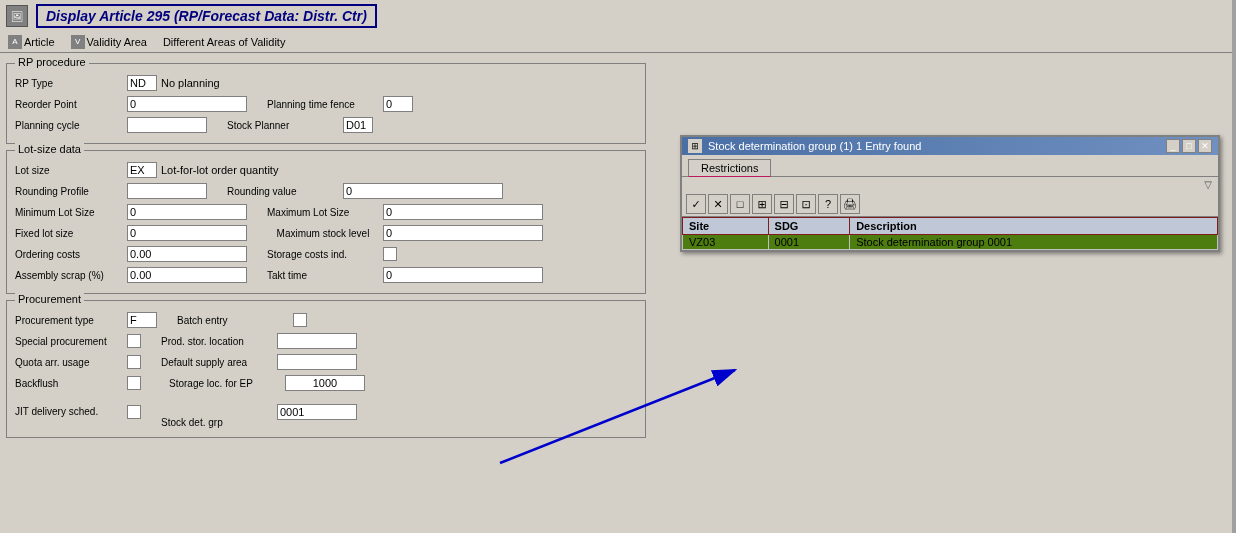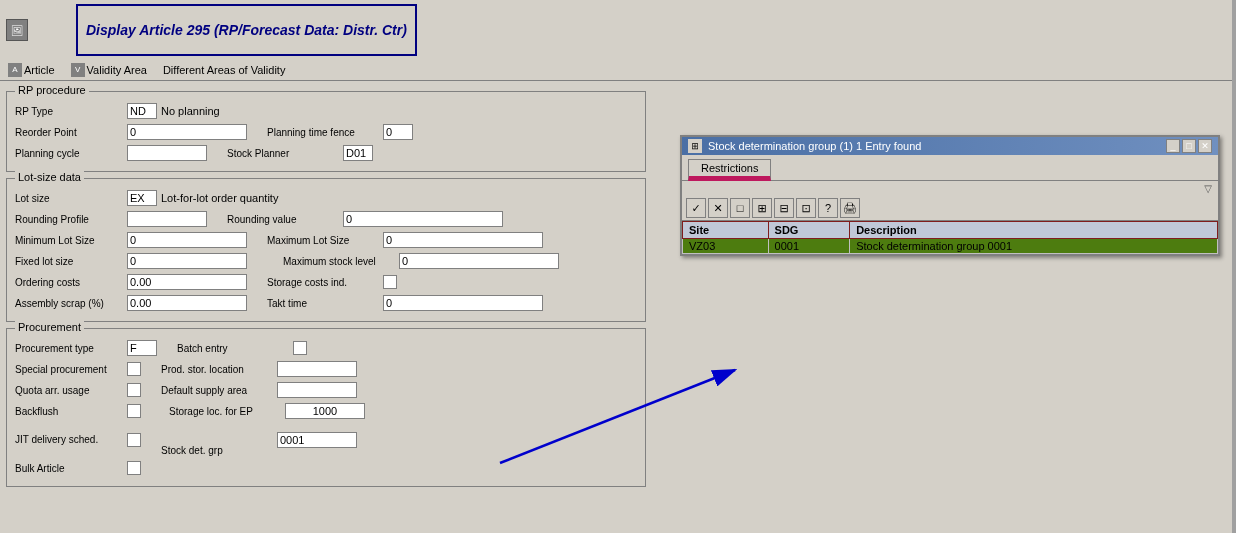--- a/index.html
+++ b/index.html
@@ -30,23 +30,22 @@
       border: 1px solid #555;
       display: flex; align-items: center; justify-content: center;
       color: white; font-size: 10px;
     }
     .title-text {
       font-size: 14px;
       font-weight: bold;
       font-style: italic;
       color: #000080;
       border: 2px solid #000080;
-      padding: 16px 8px;
-      background: #d4d0c8;
-      margin-left: 40px;
+      padding: 2px 8px;
+      background: #d4d0c8;
     }
     
     .menu-bar {
       display: flex;
       gap: 16px;
       padding: 3px 8px;
       background: #d4d0c8;
       border-bottom: 1px solid #808080;
     }
     .menu-item {
@@ -168,21 +167,21 @@
     .popup-tab {
       background: #d4d0c8;
       border: 1px solid #808080;
       border-bottom: none;
       padding: 2px 12px;
       font-size: 11px;
       cursor: pointer;
     }
     .popup-tab.active {
       background: #d4d0c8;
-      border-bottom: 5px solid #be185d;
+      border-bottom: 1px solid #be185d;
       margin-bottom: -1px;
     }
     .popup-filter-bar {
       background: #d4d0c8;
       border-top: 1px solid #808080;
       padding: 2px 6px;
       display: flex; align-items: center; justify-content: flex-end;
     }
     .filter-icon {
       font-size: 10px;
@@ -332,21 +331,21 @@
             <div class="field-box field-xl" style="margin-left:4px;">
               <span>0</span>
             </div>
           </div>
 
           <div class="form-row">
             <span class="label">Fixed lot size</span>
             <div class="field-box field-lg">
               <span>0</span>
             </div>
-            <span style="margin-left:36px;" class="label">Maximum stock level</span>
+            <span style="margin-left:20px;text-align:center;" class="label">Maximum stock level</span>
             <div class="field-box field-xl" style="margin-left:4px;">
               <span>0</span>
             </div>
           </div>
 
           <div class="form-row">
             <span class="label">Ordering costs</span>
             <div class="field-box field-lg">
               <span>0.00</span>
             </div>
@@ -409,24 +408,20 @@
 
           <div class="form-row">
             <span class="label">JIT delivery sched.</span>
             <div class="checkbox-field"></div>
             <span style="margin-left:20px;margin-top:22px;" class="label">Stock det. grp</span>
             <div class="field-box field-md" style="margin-left:4px;">
               <span>0001</span>
             </div>
           </div>
 
-          <div class="form-row">
-            <span class="label">Bulk Article</span>
-            <div class="checkbox-field"></div>
-          </div>
         </div>
       </div>
 
     </div>
   </div>
 
   <div class="popup-window">
 
     <div class="popup-titlebar">
       <div class="popup-title-left">

